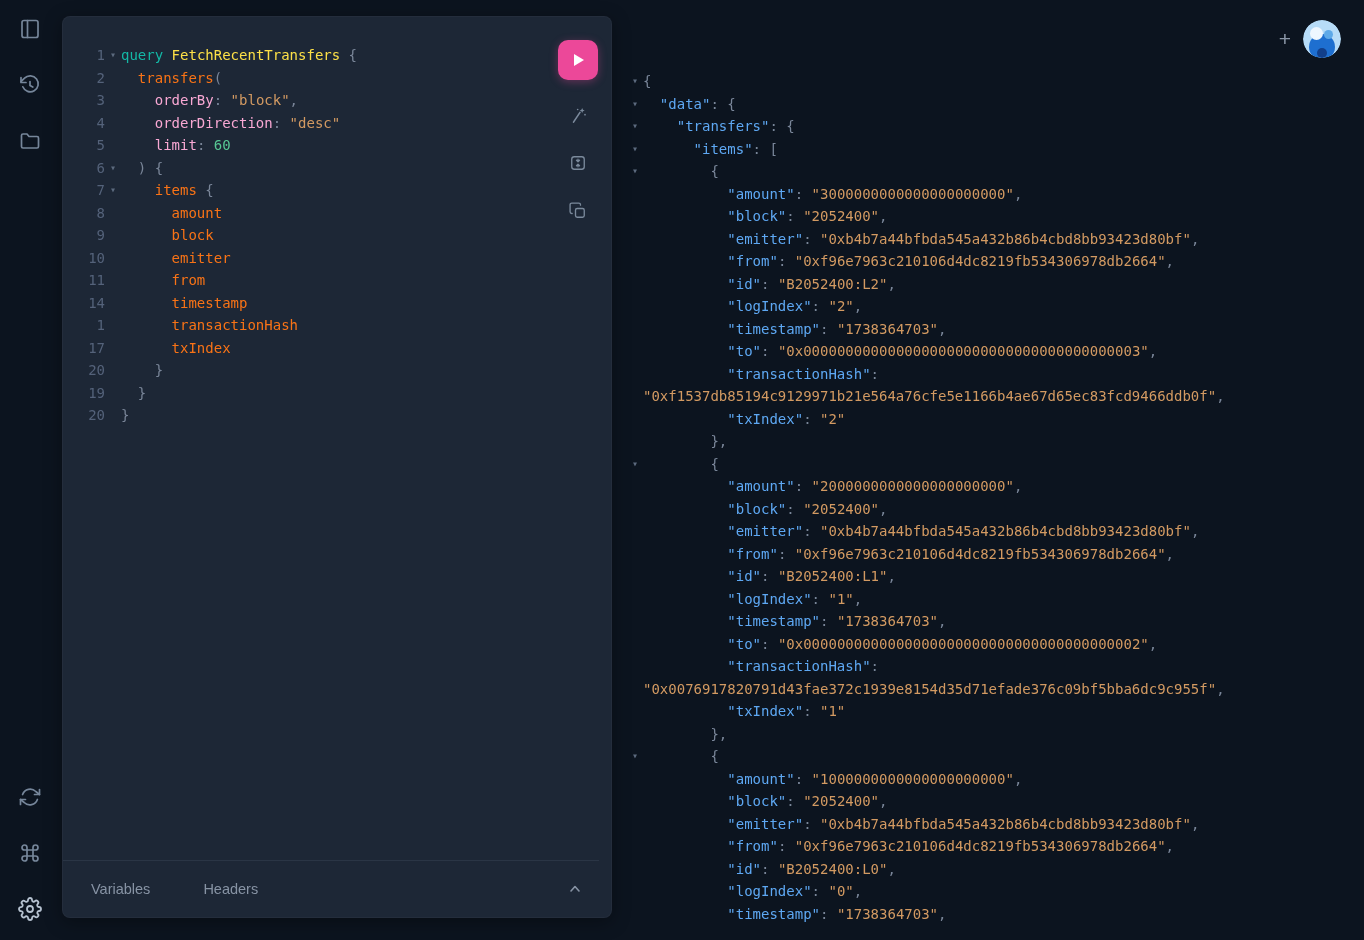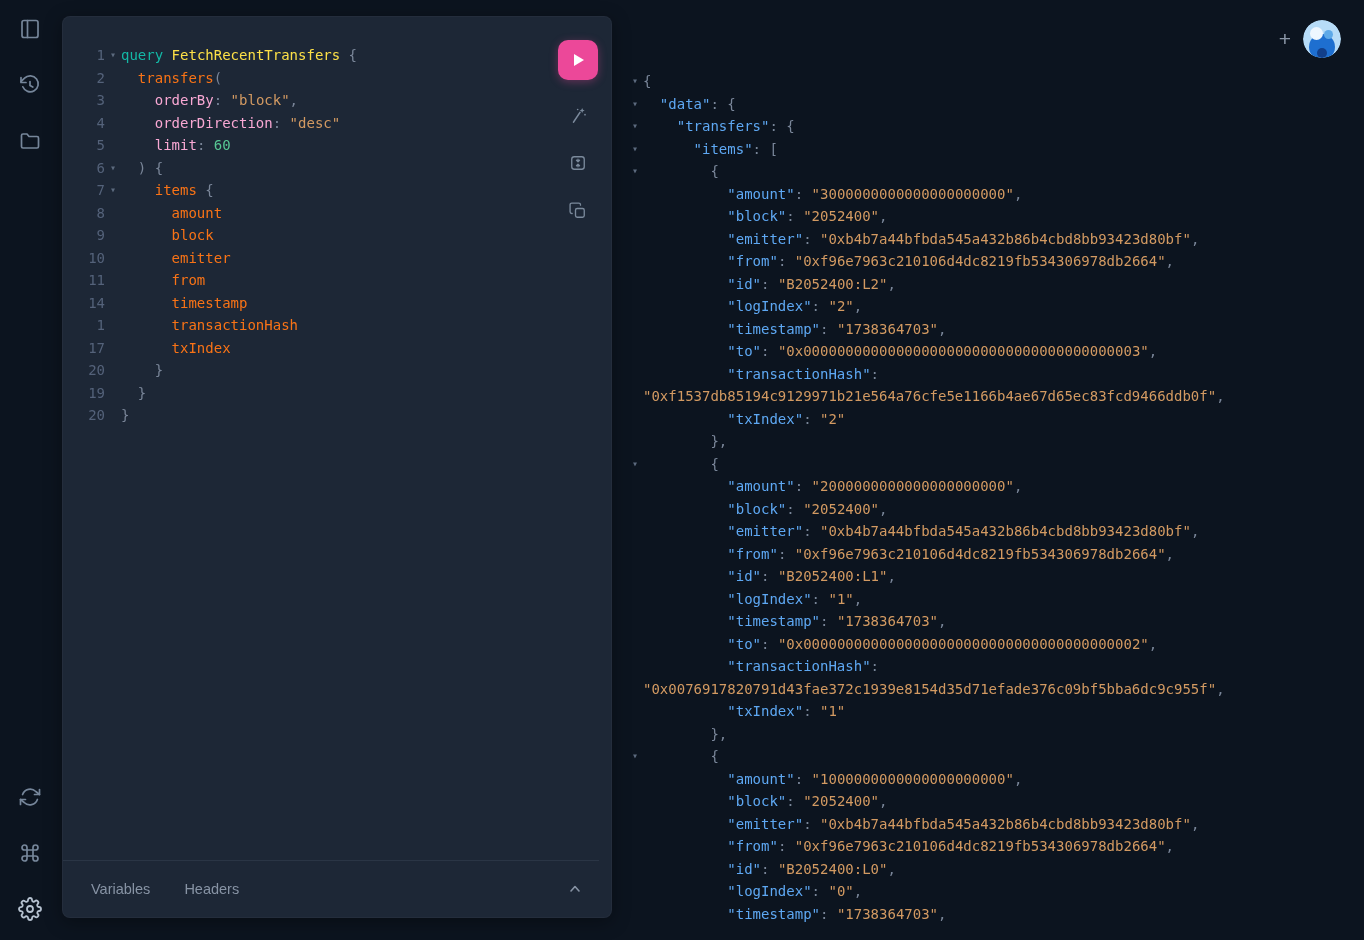--- a/index.html
+++ b/index.html
@@ -46,21 +46,21 @@
     box-shadow:0 2px 8px rgba(236,72,153,0.35);
   }
   .exec-btn svg { width:16px; height:16px; display:block; }
 
   .tool-icon { position:absolute; left:505px; width:20px; height:20px; color:#7b8a9c; cursor:pointer; }
   .tool-icon svg { width:20px; height:20px; display:block; }
 
   .editor-footer {
     position:absolute; left:0; right:12px; bottom:0; height:57px;
     border-top:1px solid #2a3545;
-    display:flex; align-items:center; gap:34px; padding:0 28px;
+    display:flex; align-items:center; gap:53px; padding:0 28px;
     font-family:"Liberation Sans", sans-serif; font-size:14.5px; color:#8793a4;
   }
   .footer-tab { cursor:pointer; }
   .footer-chevron { position:absolute; right:16px; top:20px; width:16px; height:16px; color:#8793a4; cursor:pointer; }
   .footer-chevron svg { width:16px; height:16px; display:block; }
 
   
   .response-pane { position:absolute; left:614px; top:70px; right:0; bottom:0; overflow:hidden; }
   .resp-line { display:flex; height:22.5px; line-height:22.5px; }
   .resp-line .fold { margin-left:13px; }

